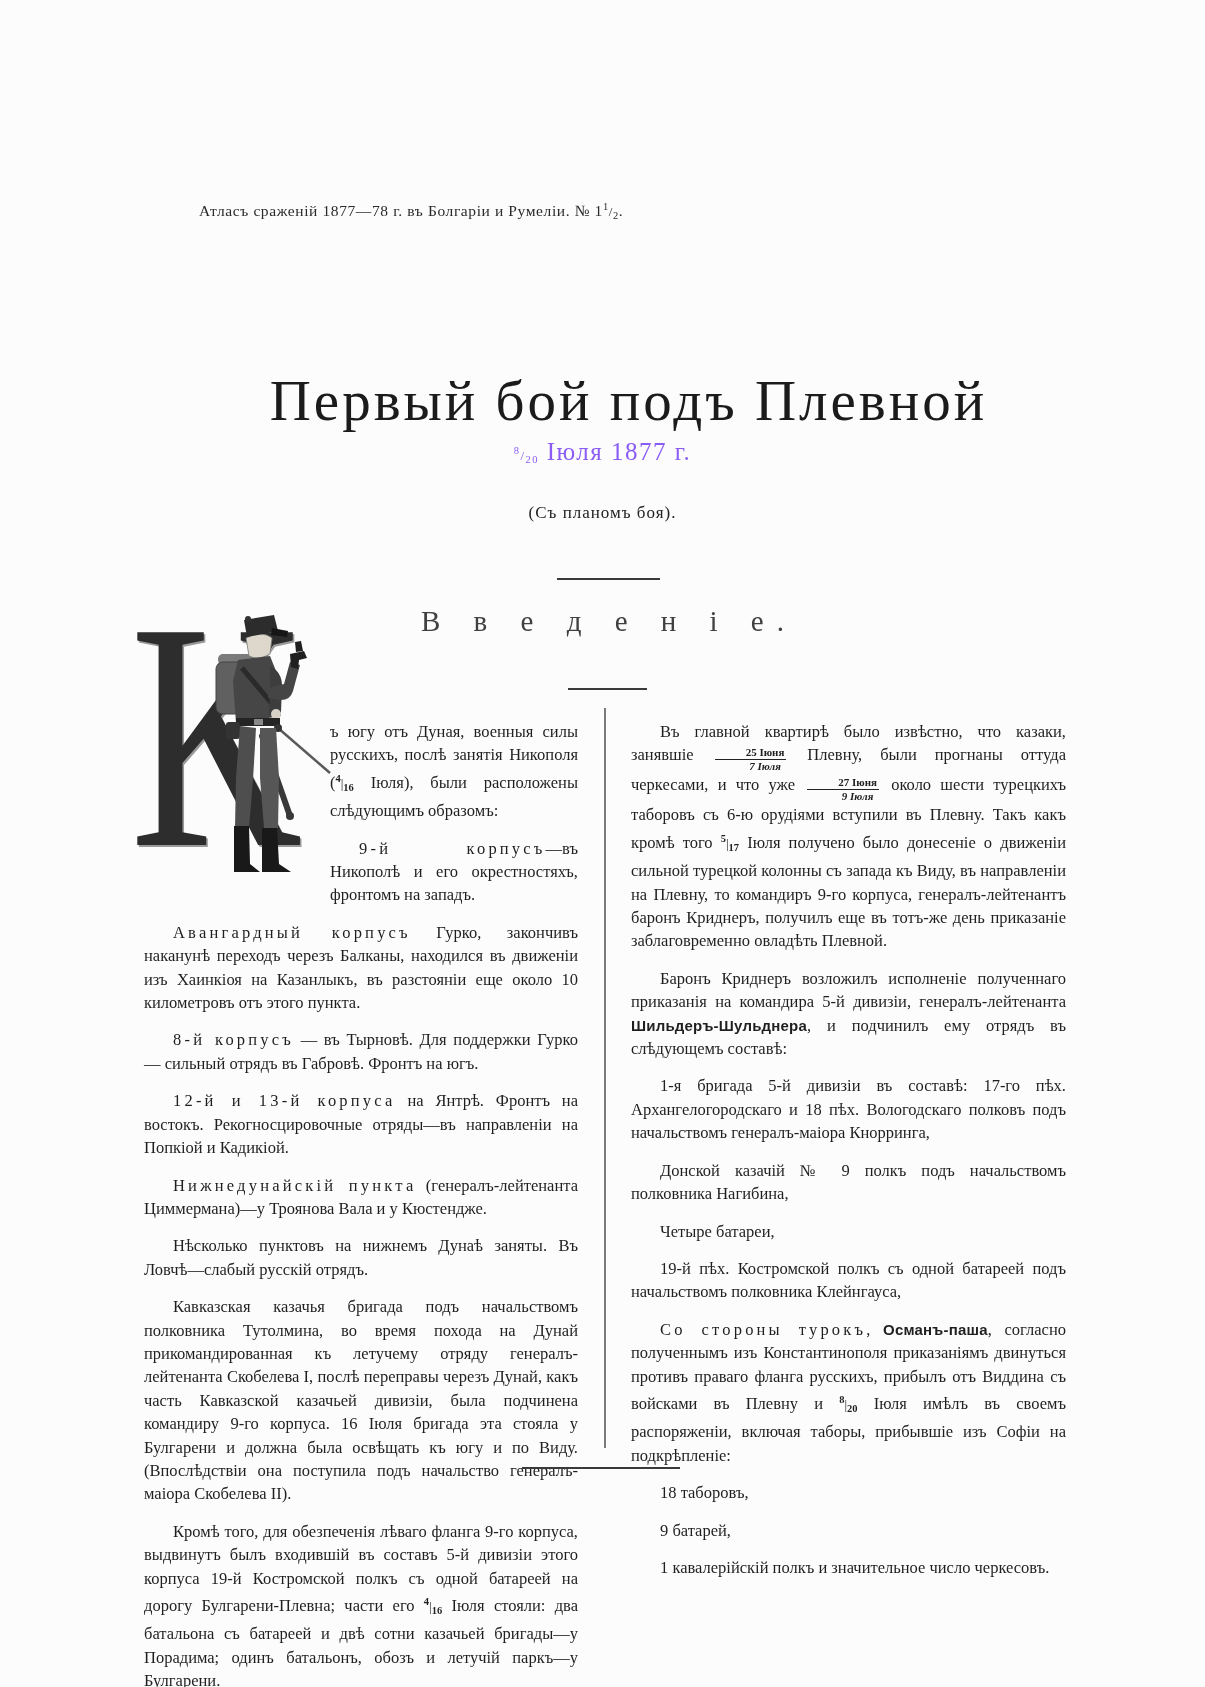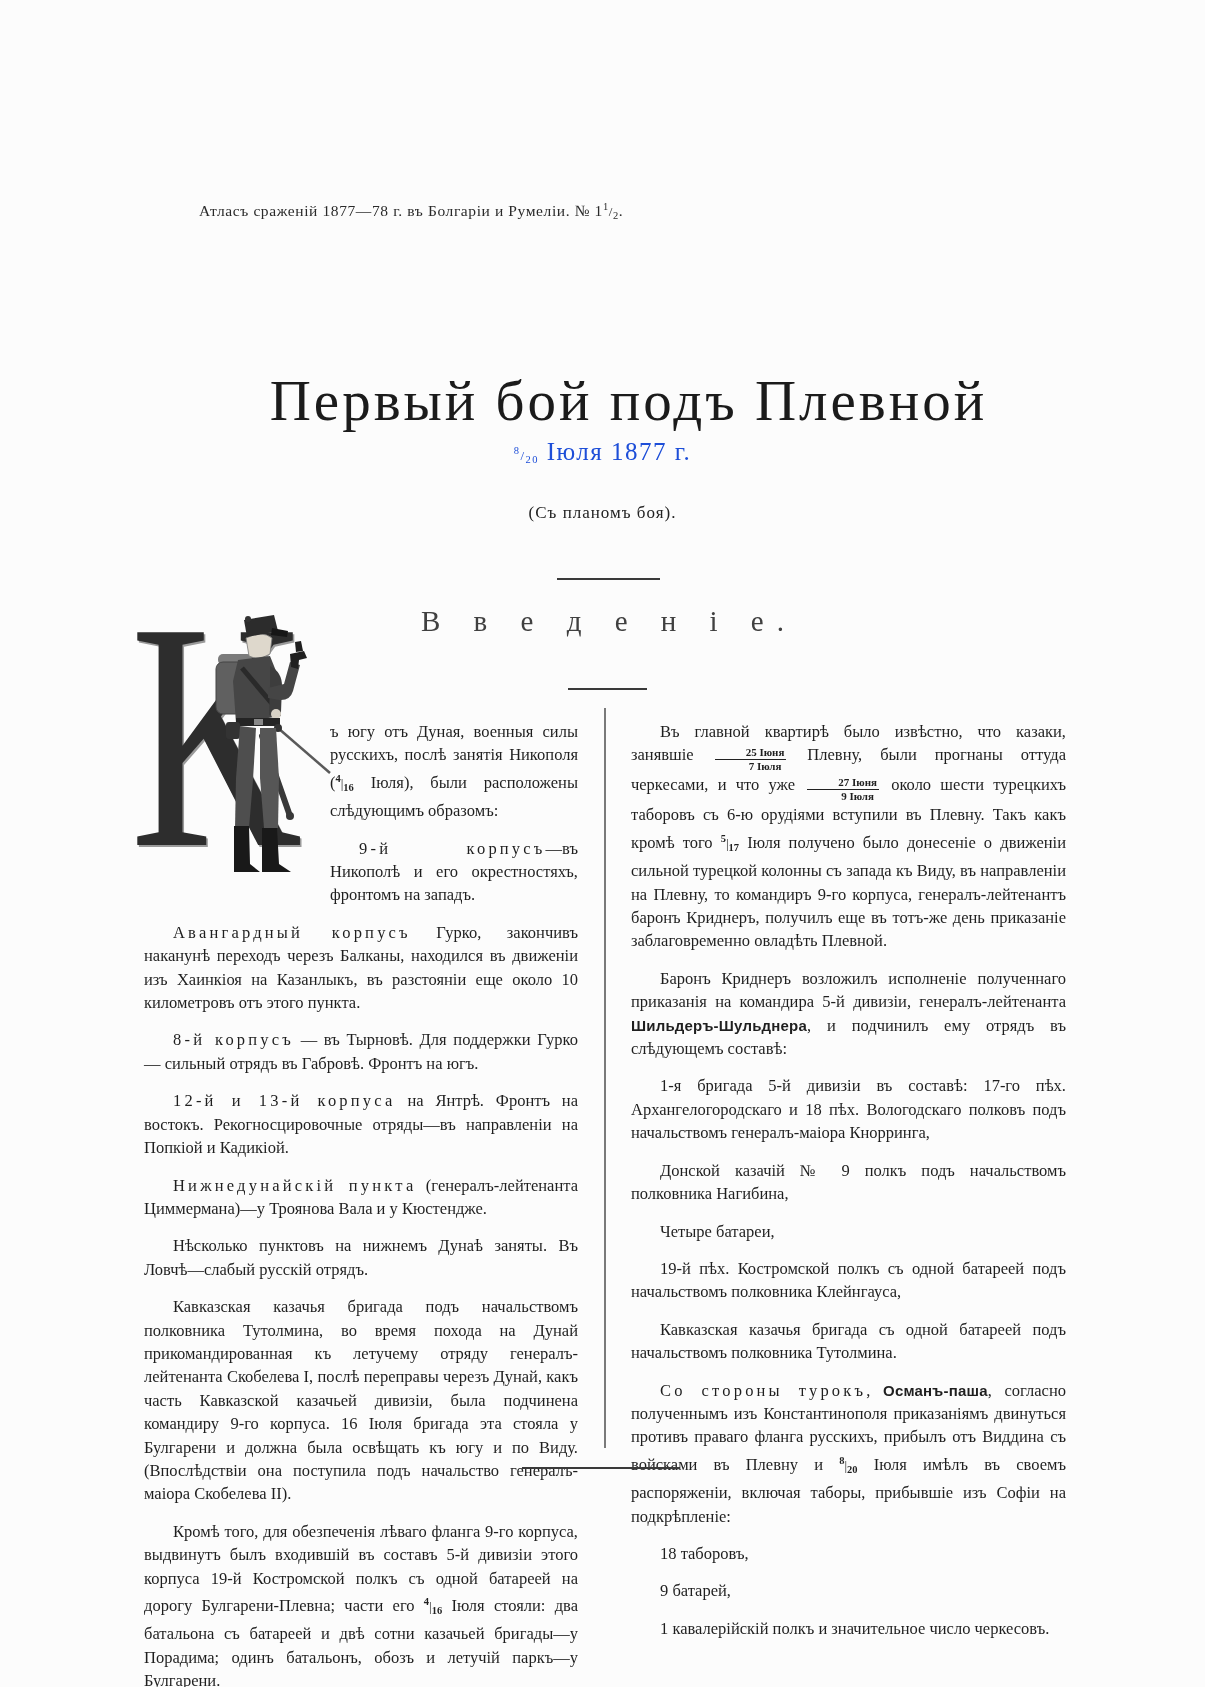--- a/index.html
+++ b/index.html
@@ -15,21 +15,21 @@
   .running-header sup{font-size:10px;vertical-align:4px;font-weight:normal;}
   .running-header sub{font-size:10px;vertical-align:-2px;font-weight:normal;}
   .title{
     position:absolute;top:368px;left:0;width:100%;margin:0;
     text-align:center;font-size:57px;font-weight:normal;letter-spacing:3px;
     color:#1b1b1b;
     padding-left:26px;
   }
   .date-line{
     position:absolute;top:438px;left:0;width:100%;
-    text-align:center;font-size:25px;letter-spacing:1.5px;color:#1d4ed8;
+    text-align:center;font-size:25px;letter-spacing:1.5px;color:#8b5cf6;
   }
   .date-line sup{font-size:14px;vertical-align:8px;font-weight:normal;}
   .date-line sub{font-size:14px;vertical-align:-3px;font-weight:normal;}
   .plan-note{
     position:absolute;top:503px;left:0;width:100%;
     text-align:center;font-size:17px;letter-spacing:1px;color:#222;
   }
   .rule{position:absolute;background:#3a3a3a;height:2px;}
   .rule-1{left:557px;top:578px;width:103px;}
   .rule-2{left:568px;top:688px;width:79px;height:1.5px;}
@@ -54,21 +54,21 @@
   }
   .ifrac{white-space:nowrap;font-weight:bold;}
   .ifrac sup{font-size:10.5px;vertical-align:6px;}
   .ifrac sub{font-size:10.5px;vertical-align:-3px;}
   .ifrac .fbar{font-size:13px;font-weight:normal;}
   .sfrac{
     display:inline-block;vertical-align:-10px;text-align:center;
     font-size:11px;font-weight:bold;line-height:13px;padding:0 3px;
   }
   .sfrac-top{display:block;border-bottom:1.4px solid #222;padding:0 2px;}
-  .sfrac-bot{display:block;}
+  .sfrac-bot{display:block;font-style:italic;}
   .col-divider{
     position:absolute;left:604px;top:708px;width:1.5px;height:740px;background:#7a7a7a;
   }
   .dropcap-box{
     float:left;width:190px;height:188px;position:relative;margin-right:10px;
   }
   .dropcap-letter{
     position:absolute;top:-133px;left:0;
     font-size:325px;line-height:325px;
     transform:scaleX(0.78);transform-origin:0 0;
@@ -148,21 +148,20 @@
       <p class="para">Кромѣ того, для обезпеченія лѣваго фланга 9-го корпуса, выдвинутъ былъ входившій въ составъ 5-й дивизіи этого корпуса 19-й Костромской полкъ съ одной батареей на дорогу Булгарени-Плевна; части его <span class="ifrac"><sup>4</sup><span class="fbar">|</span><sub>16</sub></span> Іюля стояли: два батальона съ батареей и двѣ сотни казачьей бригады—у Порадима; одинъ батальонъ, обозъ и летучій паркъ—у Булгарени.</p>
     </div>
 
   <div class="column column-right">
       <p class="para">Въ главной квартирѣ было извѣстно, что казаки, занявшіе <span class="sfrac"><span class="sfrac-top">25 Іюня</span><span class="sfrac-bot">7 Іюля</span></span> Плевну, были прогнаны оттуда черкесами, и что уже <span class="sfrac"><span class="sfrac-top">27 Іюня</span><span class="sfrac-bot">9 Іюля</span></span> около шести турецкихъ таборовъ съ 6-ю орудіями вступили въ Плевну. Такъ какъ кромѣ того <span class="ifrac"><sup>5</sup><span class="fbar">|</span><sub>17</sub></span> Іюля получено было донесеніе о движеніи сильной турецкой колонны съ запада къ Виду, въ направленіи на Плевну, то командиръ 9-го корпуса, генералъ-лейтенантъ баронъ Криднеръ, получилъ еще въ тотъ-же день приказаніе заблаговременно овладѣть Плевной.</p>
       <p class="para">Баронъ Криднеръ возложилъ исполненіе полученнаго приказанія на командира 5-й дивизіи, генералъ-лейтенанта <b>Шильдеръ-Шульднера</b>, и подчинилъ ему отрядъ въ слѣдующемъ составѣ:</p>
       <p class="para">1-я бригада 5-й дивизіи въ составѣ: 17-го пѣх. Архангелогородскаго и 18 пѣх. Вологодскаго полковъ подъ начальствомъ генералъ-маіора Кнорринга,</p>
       <p class="para">Донской казачій № 9 полкъ подъ начальствомъ полковника Нагибина,</p>
       <p class="para">Четыре батареи,</p>
       <p class="para">19-й пѣх. Костромской полкъ съ одной батареей подъ начальствомъ полковника Клейнгауса,</p>
-      <p class="para">Кавказская казачья бригада съ одной батареей подъ начальствомъ полковника Тутолмина.</p>
       <p class="para"><span class="sp">Со стороны турокъ</span>, <b>Османъ-паша</b>, согласно полученнымъ изъ Константинополя приказаніямъ двинуться противъ праваго фланга русскихъ, прибылъ отъ Виддина съ войсками въ Плевну и <span class="ifrac"><sup>8</sup><span class="fbar">|</span><sub>20</sub></span> Іюля имѣлъ въ своемъ распоряженіи, включая таборы, прибывшіе изъ Софіи на подкрѣпленіе:</p>
       <p class="para">18 таборовъ,</p>
       <p class="para">9 батарей,</p>
       <p class="para">1 кавалерійскій полкъ и значительное число черкесовъ.</p>
     </div>
 
   <div class="col-divider"></div>
 
   <div class="rule rule-bottom"></div>
 

